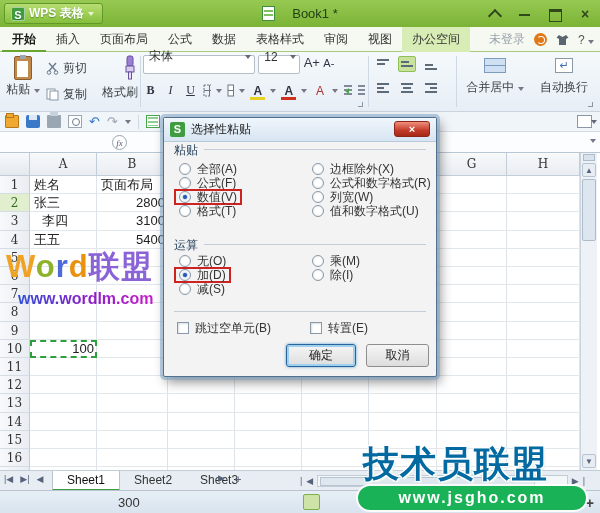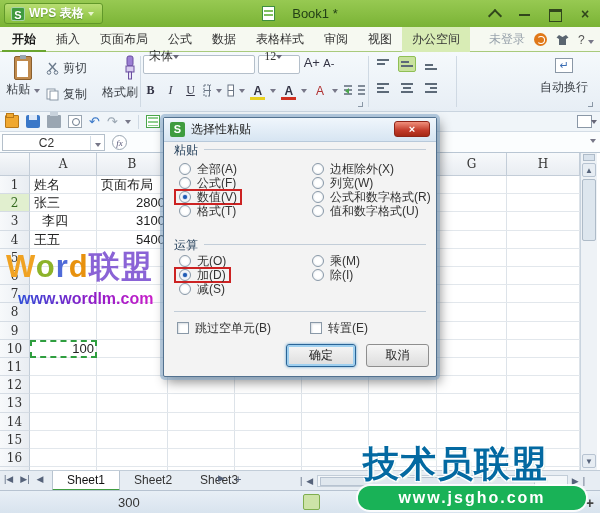--- a/index.html
+++ b/index.html
@@ -56,22 +56,22 @@
   .icon-label { font-size:12px; color:#3a3f45; }
   .paste-big { position:absolute; left:4px; top:2px; width:38px; height:55px; text-align:center; border-radius:2px; }
   .clipboard { width:18px; height:24px; margin:2px auto 1px; background:#c08a4d; border:1px solid #8a5f2e;
                border-radius:2px; position:relative; }
   .clipboard::before { content:""; position:absolute; left:2px; top:4px; width:11px; height:16px; background:#fff; }
   .clipboard::after { content:""; position:absolute; left:5px; top:-2px; width:6px; height:4px; background:#9aa6b2; }
   .cutcopy { position:absolute; left:46px; top:6px; }
   .cc-row { display:flex; align-items:center; gap:4px; height:20px; margin-bottom:6px; }
   .painter-stack { position:absolute; left:98px; top:3px; width:40px; text-align:right; }
   .g-font { position:absolute; left:143px; top:3px; width:222px; }
-  .combo { display:inline-flex; align-items:center; justify-content:flex-start; background:#fff;
-           border:1px solid #b4bfca; border-radius:2px; height:19px; padding:0 3px 16px 5px; vertical-align:top;font-family:Liberation Serif, serif; }
+  .combo { display:inline-flex; align-items:center; justify-content:space-between; background:#fff;
+           border:1px solid #b4bfca; border-radius:2px; height:19px; padding:0 3px 16px 5px; vertical-align:top; }
   .combo .tiny-caret { border-top-color:#667; }
   .fnt-row2 { display:flex; align-items:center; gap:5px; margin-top:9px; }
   .tbtn { min-width:15px; text-align:center; color:#334; cursor:default; }
   .tb-b { font-weight:bold; font-family:"Liberation Serif",serif; }
   .tb-i { font-style:italic; font-family:"Liberation Serif",serif; }
   .tb-u { text-decoration:underline; font-family:"Liberation Serif",serif; }
   .a-color { position:relative; font-weight:bold; color:#334; }
   .a-color::after { content:""; position:absolute; left:0; right:0; bottom:-2px; height:3px; background:#d03020; }
   .a-yellow::after { background:#e8d020; }
   .a-red-d { color:#b03030; }
@@ -372,20 +372,25 @@
           </span>
         <span class="al-ico">
             <div style="width:100%"></div>
             <div style="width:60%;margin-left:40%"></div>
             <div style="width:100%"></div>
           </span>
       </div>
     </div>
     <div class="rsep" style="left:456px"></div>
 
+    <div class="g-merge">
+      <div class="merge-ico"></div>
+      <span class="icon-label">合并居中</span>
+      <span class="tiny-caret"></span>
+    </div>
     <div class="g-wrap">
       <div class="wrap-ico">↵</div>
       <span class="icon-label">自动换行</span>
     </div>
     <div class="launcher" style="left:358px;top:50px"></div>
     <div class="launcher" style="left:588px;top:50px"></div>
   </div>
 
   <div class="quickbar">
     <span class="qi qi-folder"></span>
@@ -394,24 +399,20 @@
     <span class="qi qi-preview"></span>
     <span class="qi qi-arrow">↶</span>
     <span class="qi qi-arrow dis">↷</span>
     <span class="tiny-caret"></span>
     <span style="width:1px;height:14px;background:#cfd9e3"></span>
     <span class="qi qi-table"></span>
     <span class="q-custom"></span>
   </div>
 
   <div class="formulabar">
-    <div class="namebox">
-      <span class="namebox-text">C2</span>
-      <span class="namebox-caret"><span class="tiny-caret"></span></span>
-    </div>
     <div class="fx-btn">fx</div>
     <span class="tiny-caret fbar-caret"></span>
   </div>
 
   <div class="grid">
     <div class="corner"></div>
   <div class="colhdr" style="left: 30px; width: 67px;">A</div>
       <div class="vline" style="left: 96px;"></div>
       <div class="colhdr" style="left: 97px; width: 71px;">B</div>
       <div class="vline" style="left: 167px;"></div>
@@ -547,25 +548,25 @@
           <span>格式(T)</span>
         </label>
       </div>
     <div class="opt-col" style="left:148px; top:45px">
         <label class="radio-row">
           <span class="radio"></span>
           <span>边框除外(X)</span>
         </label>
         <label class="radio-row">
           <span class="radio"></span>
+          <span>公式和数字格式(R)</span>
+        </label>
+        <label class="radio-row">
+          <span class="radio"></span>
           <span>列宽(W)</span>
-        </label>
-        <label class="radio-row">
-          <span class="radio"></span>
-          <span>公式和数字格式(R)</span>
         </label>
         <label class="radio-row">
           <span class="radio"></span>
           <span>值和数字格式(U)</span>
         </label>
       </div>
 
     <span class="grp-label" style="top:119px">运算</span>
     <div class="grp-line" style="top:126px"></div>
     <div class="opt-col" style="left:15px; top:137px">

